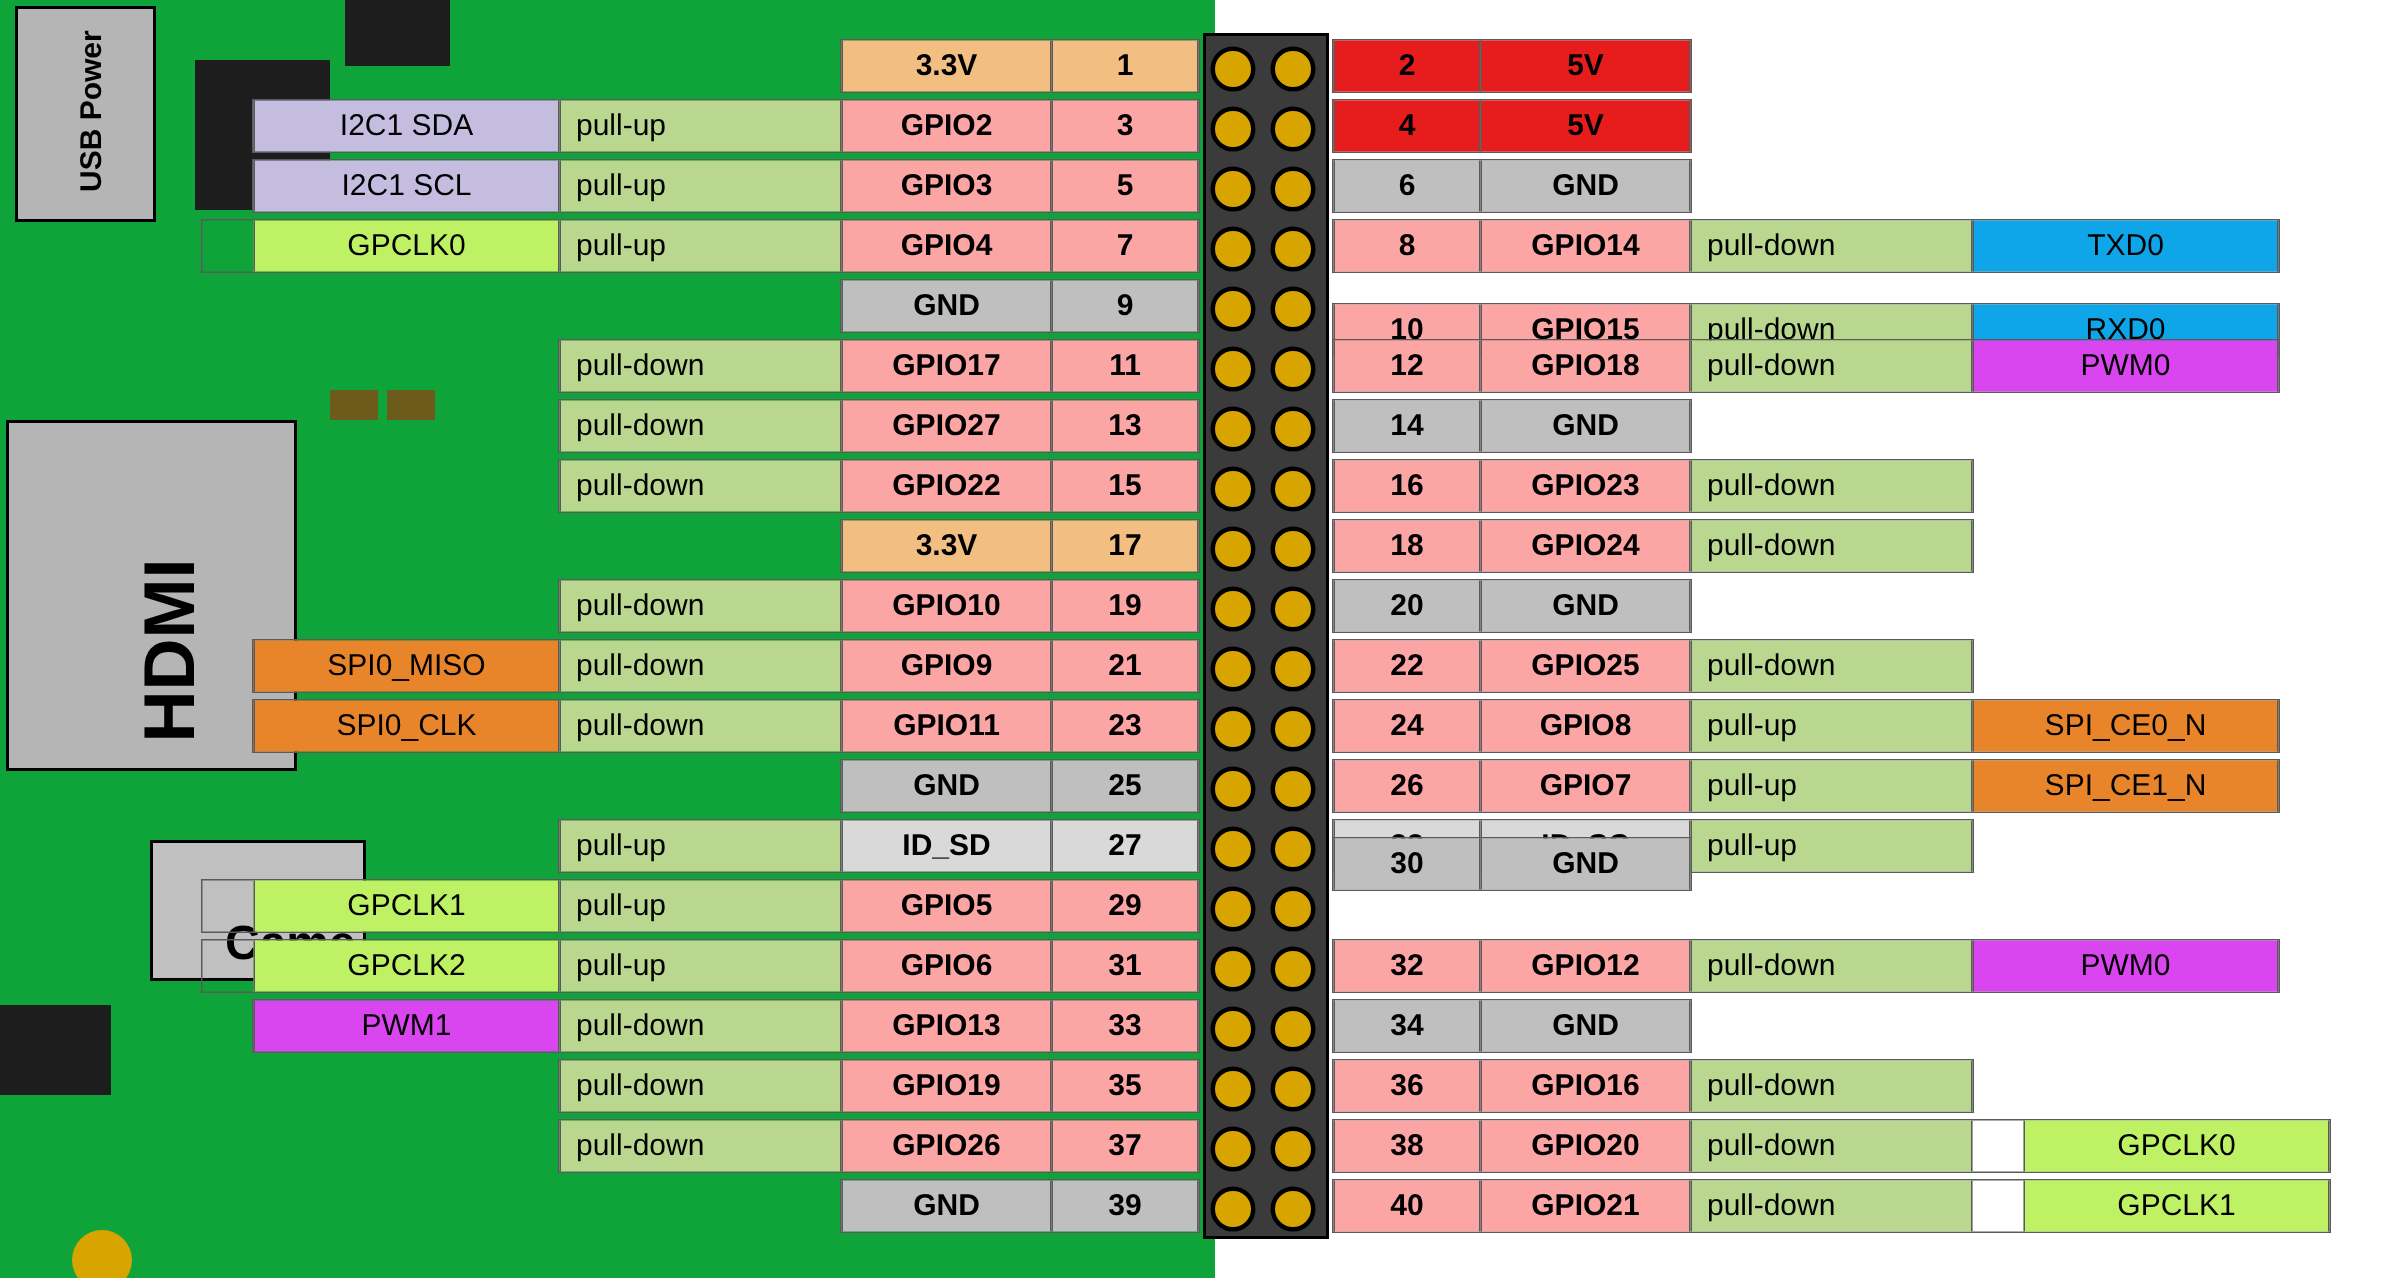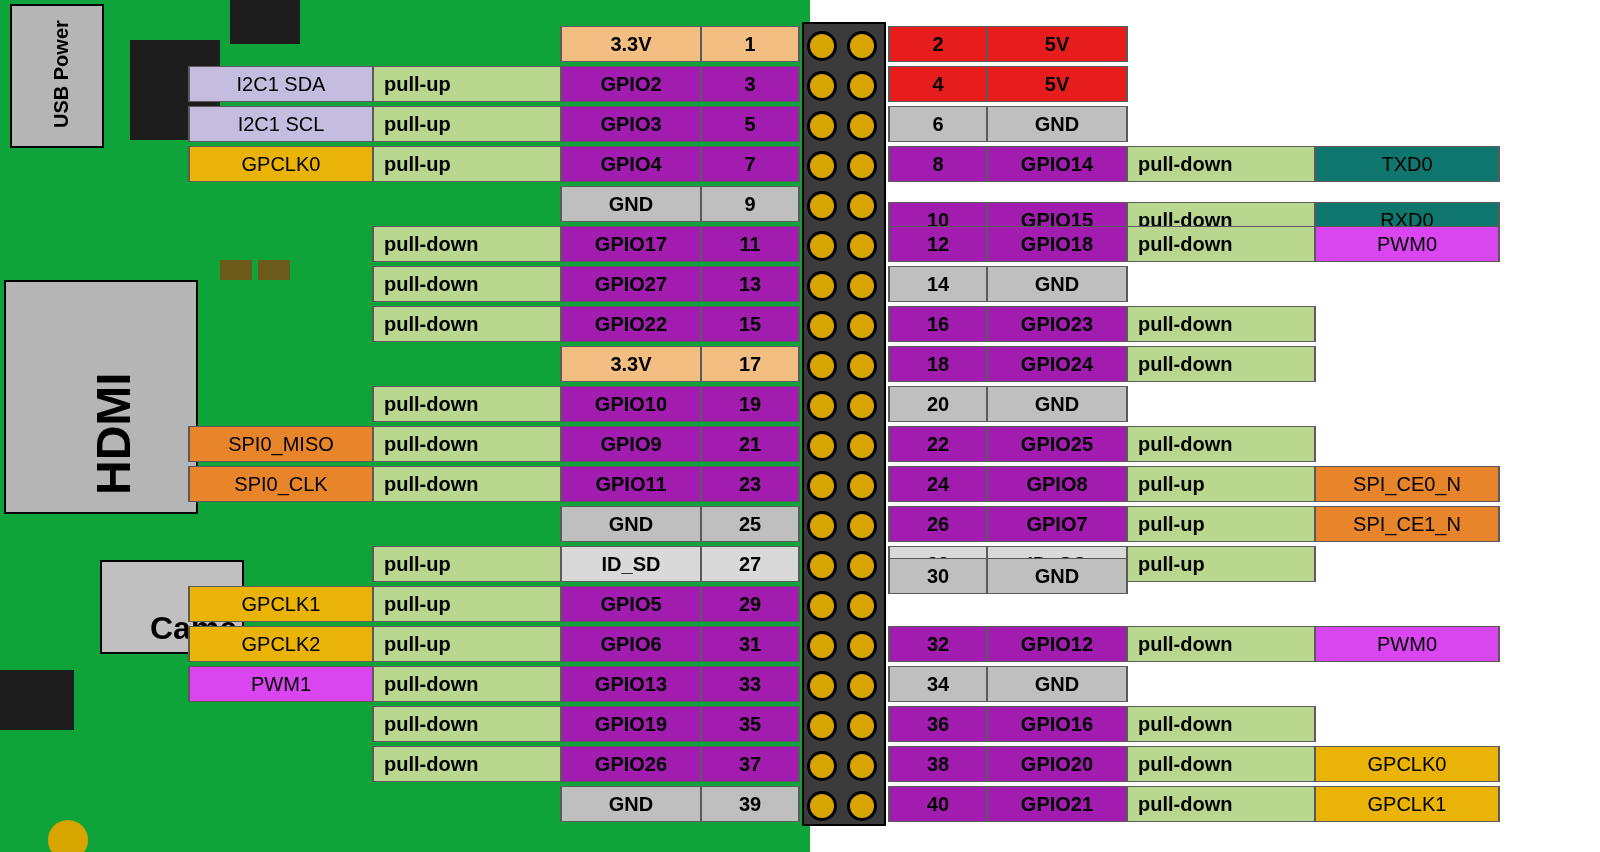--- a/index.html
+++ b/index.html
@@ -21,34 +21,34 @@
   .hpin::after{content:"";display:block;width:24px;height:24px;border-radius:50%;background:#d8a400;border:3px solid #000;}
 
   
   .rows{position:absolute;left:0;top:26px;width:1600px;}
   .row{position:absolute;height:36px;display:flex;align-items:stretch;border:1px solid #5a5a5a;box-sizing:border-box;}
   .row.left{right:800px;flex-direction:row-reverse;} 
   .row.right{left:888px;}
   .cell{display:flex;align-items:center;border-left:1px solid #5a5a5a;border-right:1px solid #5a5a5a;box-sizing:border-box;padding:0 10px;white-space:nowrap;}
   .c-num {width:98px;justify-content:center;font-weight:700;}
   .c-name{width:140px;justify-content:center;font-weight:700;}
-  .c-pull{width:188px;justify-content:flex-start;font-weight:700;}
-  .c-alt {width:184px;justify-content:center;font-weight:400;}
+  .c-pull{width:188px;justify-content:flex-start;font-weight:400;}
+  .c-alt {width:204px;justify-content:center;font-weight:400;}
 
   
   .f-3v3   {background:#f3be82;}
   .f-5v    {background:#e71d1d;}
   .f-gnd   {background:#bfbfbf;}
-  .f-gpio  {background:#a21caf;}
+  .f-gpio  {background:#fca5a5;}
   .f-idsd  {background:#d9d9d9;}
   .f-green {background:#b9d78f;}
-  .f-lightblue{background:#0f766e;}
+  .f-lightblue{background:#0ea5e9;}
   .f-orange{background:#e8852a;color:#000;}
   .f-purple{background:#c4bde0;}
-  .f-olive {background:#eab308;}
+  .f-olive {background:#bef264;margin-left:34px;}
   .f-sky   {background:#d946ef;}
   .f-5v .cell, .f-5v{color:#000;}
 </style>
 </head>
 <body>
 
 <div class="pcb">
   <div class="port" style="left:10px;top:4px;width:90px;height:140px;"></div>
   <div class="board-label rotccw" style="left:50px;top:128px;">USB
 Power</div>

